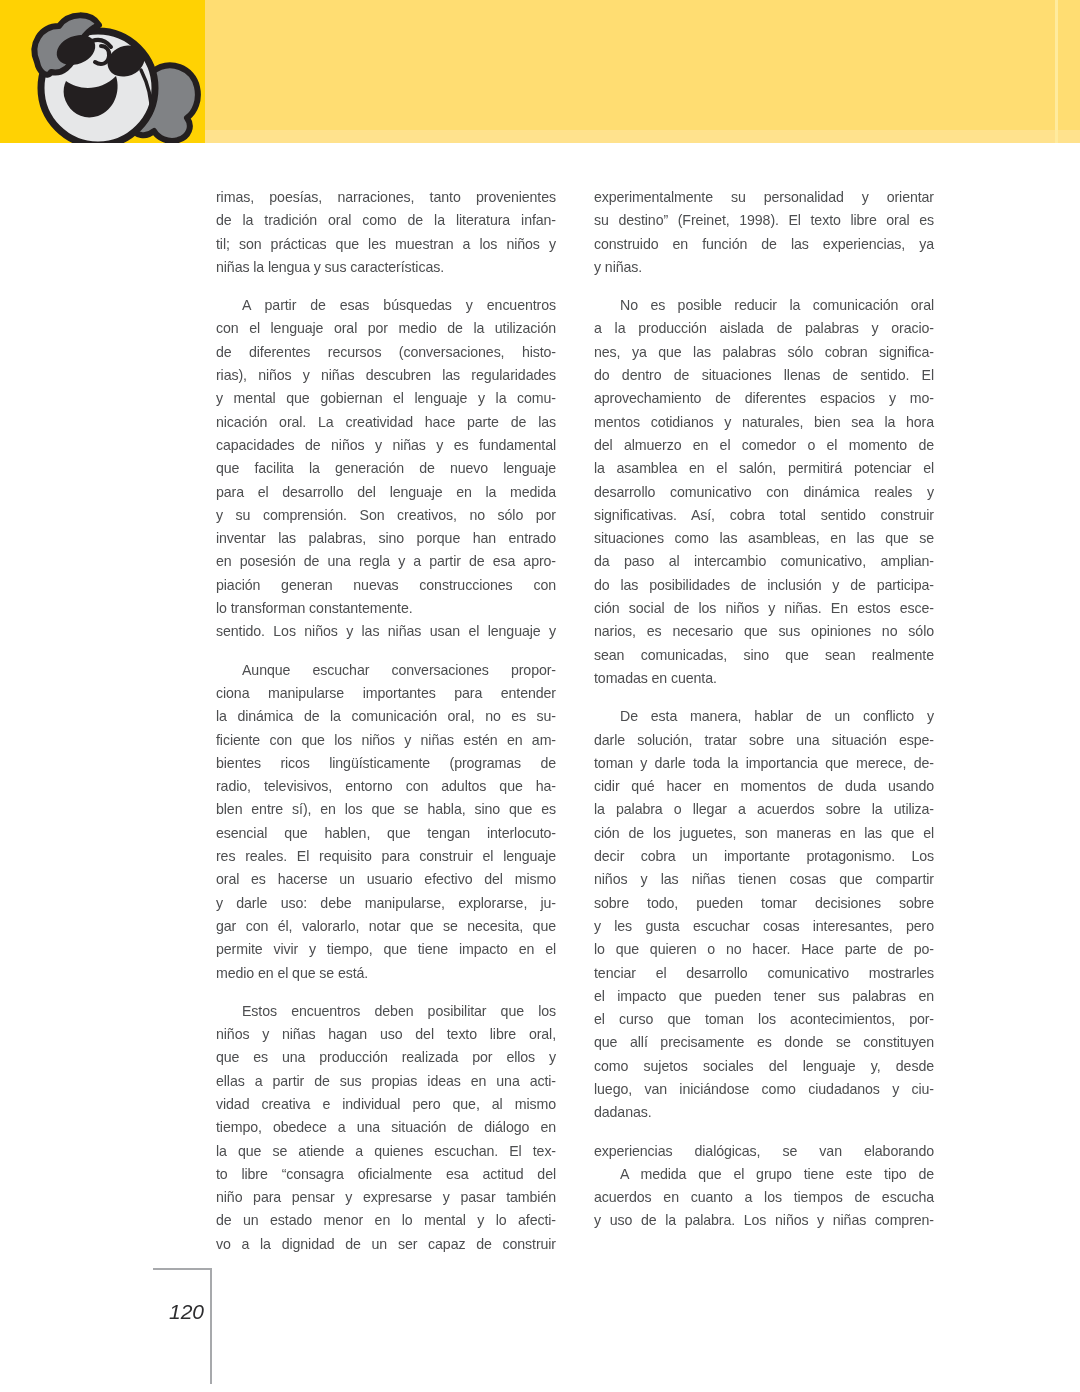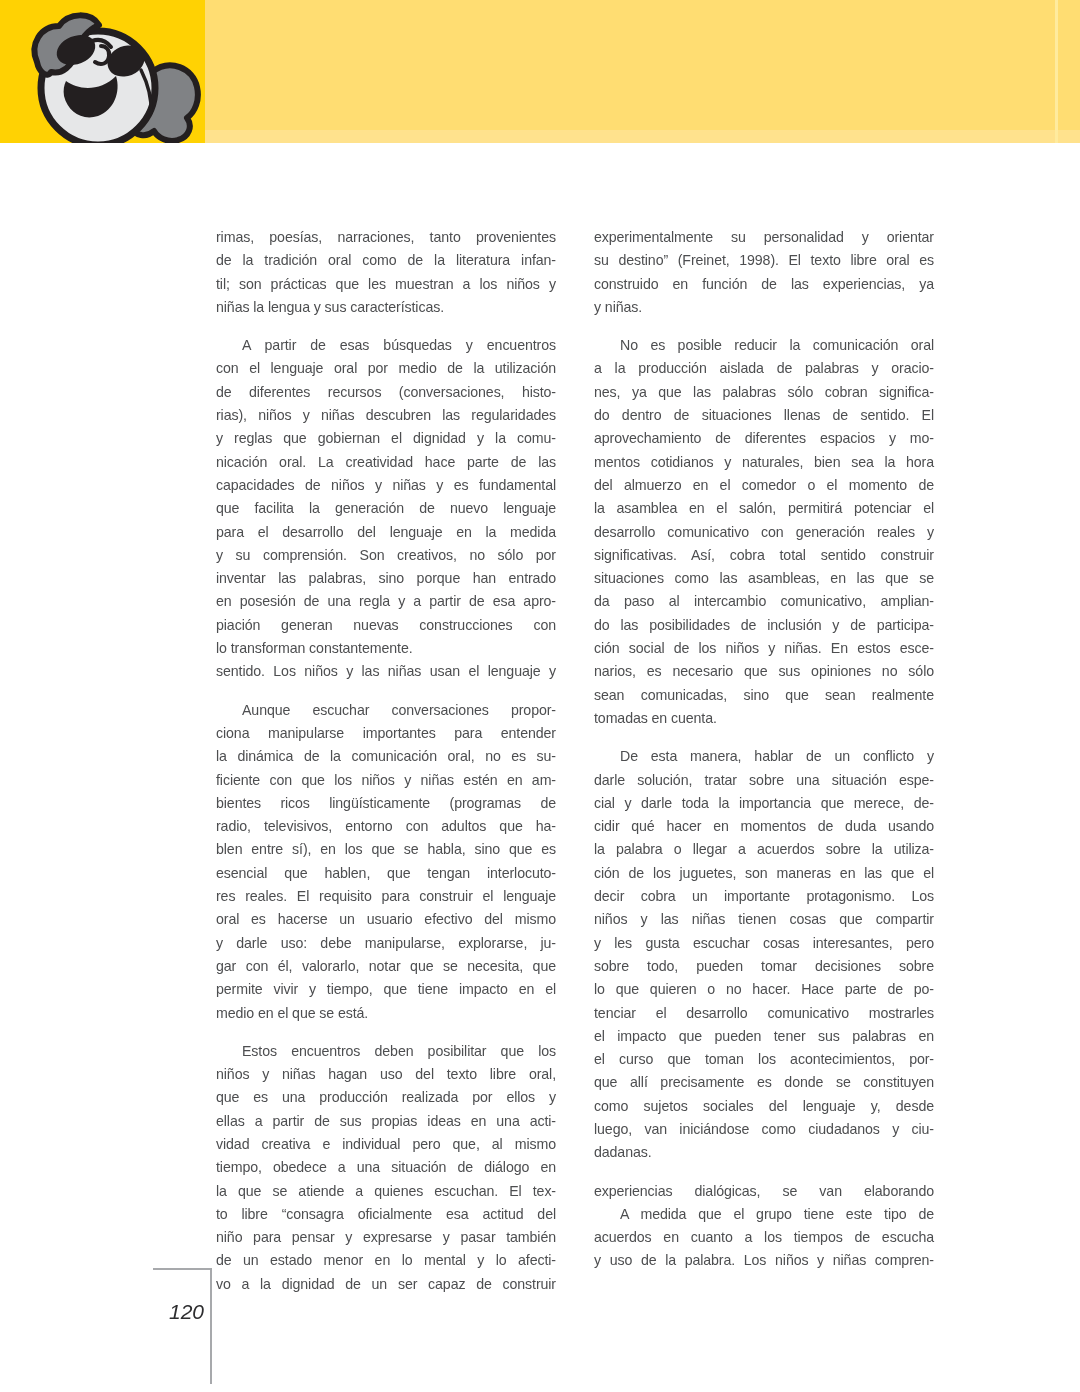--- a/index.html
+++ b/index.html
@@ -20,21 +20,21 @@
   .logo-block svg { position:absolute; top:0; left:0; }
 
   .m-hair { fill:var(--mascot-hair,#808285); stroke:var(--mascot-outline,#231f20); stroke-width:6; stroke-linejoin:round; }
   .m-face { fill:var(--mascot-face,#e6e7e8); stroke:var(--mascot-outline,#231f20); stroke-width:7; }
   .m-dark { fill:var(--mascot-outline,#231f20); }
   .m-line { fill:none; stroke:var(--mascot-outline,#231f20); stroke-width:4; stroke-linecap:round; }
 
   
   .col { position:absolute; top:186px; width:340px;
          color:var(--text,#4d4e50); font-size:14.2px; line-height:23.3px;
-         letter-spacing:-0.1px;margin-top:40px; }
+         letter-spacing:-0.1px; }
   .col-left  { left:216px; }
   .col-right { left:594px; }
   .para { margin:0 0 15px 0; }
   .line { text-align:justify; text-align-last:justify; white-space:nowrap; }
   .line.first-indent { padding-left:26px; }
   .line.rag { text-align-last:left; }
 
   
   .folio-rule-top  { position:absolute; left:153px; top:1268px; width:59px; height:2px;
                      background:var(--rule,#a7a9ac); }
@@ -86,21 +86,21 @@
           <div class="line">rimas, poesías, narraciones, tanto provenientes</div>
           <div class="line">de la tradición oral como de la literatura infan-</div>
           <div class="line">til; son prácticas que les muestran a los niños y</div>
           <div class="line rag">niñas la lengua y sus características.</div>
         </div>
         <div class="para">
           <div class="line first-indent">A partir de esas búsquedas y encuentros</div>
           <div class="line">con el lenguaje oral por medio de la utilización</div>
           <div class="line">de diferentes recursos (conversaciones, histo-</div>
           <div class="line">rias), niños y niñas descubren las regularidades</div>
-          <div class="line">y reglas que gobiernan el dignidad y la comu-</div>
+          <div class="line">y mental que gobiernan el lenguaje y la comu-</div>
           <div class="line">nicación oral. La creatividad hace parte de las</div>
           <div class="line">capacidades de niños y niñas y es fundamental</div>
           <div class="line">que facilita la generación de nuevo lenguaje</div>
           <div class="line">para el desarrollo del lenguaje en la medida</div>
           <div class="line">y su comprensión. Son creativos, no sólo por</div>
           <div class="line">inventar las palabras, sino porque han entrado</div>
           <div class="line">en posesión de una regla y a partir de esa apro-</div>
           <div class="line">piación generan nuevas construcciones con</div>
           <div class="line rag">lo transforman constantemente.</div>
           <div class="line">sentido. Los niños y las niñas usan el lenguaje y</div>
@@ -144,41 +144,41 @@
         </div>
         <div class="para">
           <div class="line first-indent">No es posible reducir la comunicación oral</div>
           <div class="line">a la producción aislada de palabras y oracio-</div>
           <div class="line">nes, ya que las palabras sólo cobran significa-</div>
           <div class="line">do dentro de situaciones llenas de sentido. El</div>
           <div class="line">aprovechamiento de diferentes espacios y mo-</div>
           <div class="line">mentos cotidianos y naturales, bien sea la hora</div>
           <div class="line">del almuerzo en el comedor o el momento de</div>
           <div class="line">la asamblea en el salón, permitirá potenciar el</div>
-          <div class="line">desarrollo comunicativo con generación reales y</div>
+          <div class="line">desarrollo comunicativo con dinámica reales y</div>
           <div class="line">significativas. Así, cobra total sentido construir</div>
           <div class="line">situaciones como las asambleas, en las que se</div>
           <div class="line">da paso al intercambio comunicativo, amplian-</div>
           <div class="line">do las posibilidades de inclusión y de participa-</div>
           <div class="line">ción social de los niños y niñas. En estos esce-</div>
           <div class="line">narios, es necesario que sus opiniones no sólo</div>
           <div class="line">sean comunicadas, sino que sean realmente</div>
           <div class="line rag">tomadas en cuenta.</div>
         </div>
         <div class="para">
           <div class="line first-indent">De esta manera, hablar de un conflicto y</div>
           <div class="line">darle solución, tratar sobre una situación espe-</div>
-          <div class="line">cial y darle toda la importancia que merece, de-</div>
+          <div class="line">toman y darle toda la importancia que merece, de-</div>
           <div class="line">cidir qué hacer en momentos de duda usando</div>
           <div class="line">la palabra o llegar a acuerdos sobre la utiliza-</div>
           <div class="line">ción de los juguetes, son maneras en las que el</div>
           <div class="line">decir cobra un importante protagonismo. Los</div>
           <div class="line">niños y las niñas tienen cosas que compartir</div>
+          <div class="line">sobre todo, pueden tomar decisiones sobre</div>
           <div class="line">y les gusta escuchar cosas interesantes, pero</div>
-          <div class="line">sobre todo, pueden tomar decisiones sobre</div>
           <div class="line">lo que quieren o no hacer. Hace parte de po-</div>
           <div class="line">tenciar el desarrollo comunicativo mostrarles</div>
           <div class="line">el impacto que pueden tener sus palabras en</div>
           <div class="line">el curso que toman los acontecimientos, por-</div>
           <div class="line">que allí precisamente es donde se constituyen</div>
           <div class="line">como sujetos sociales del lenguaje y, desde</div>
           <div class="line">luego, van iniciándose como ciudadanos y ciu-</div>
           <div class="line rag">dadanas.</div>
         </div>
         <div class="para">

